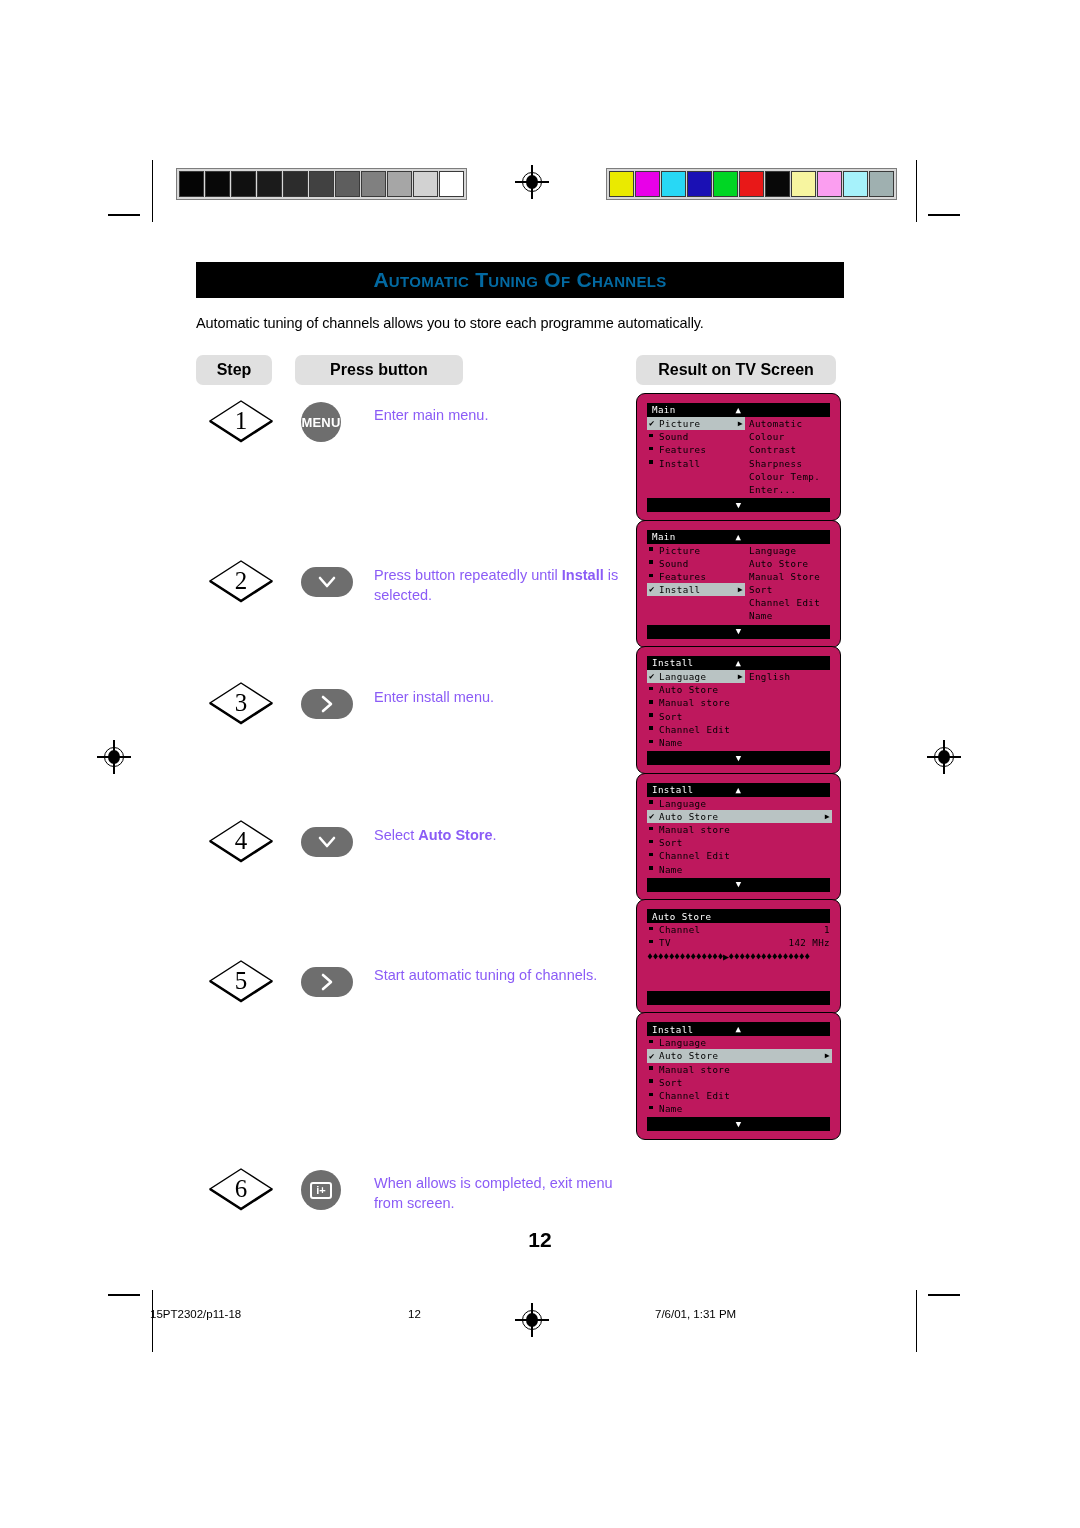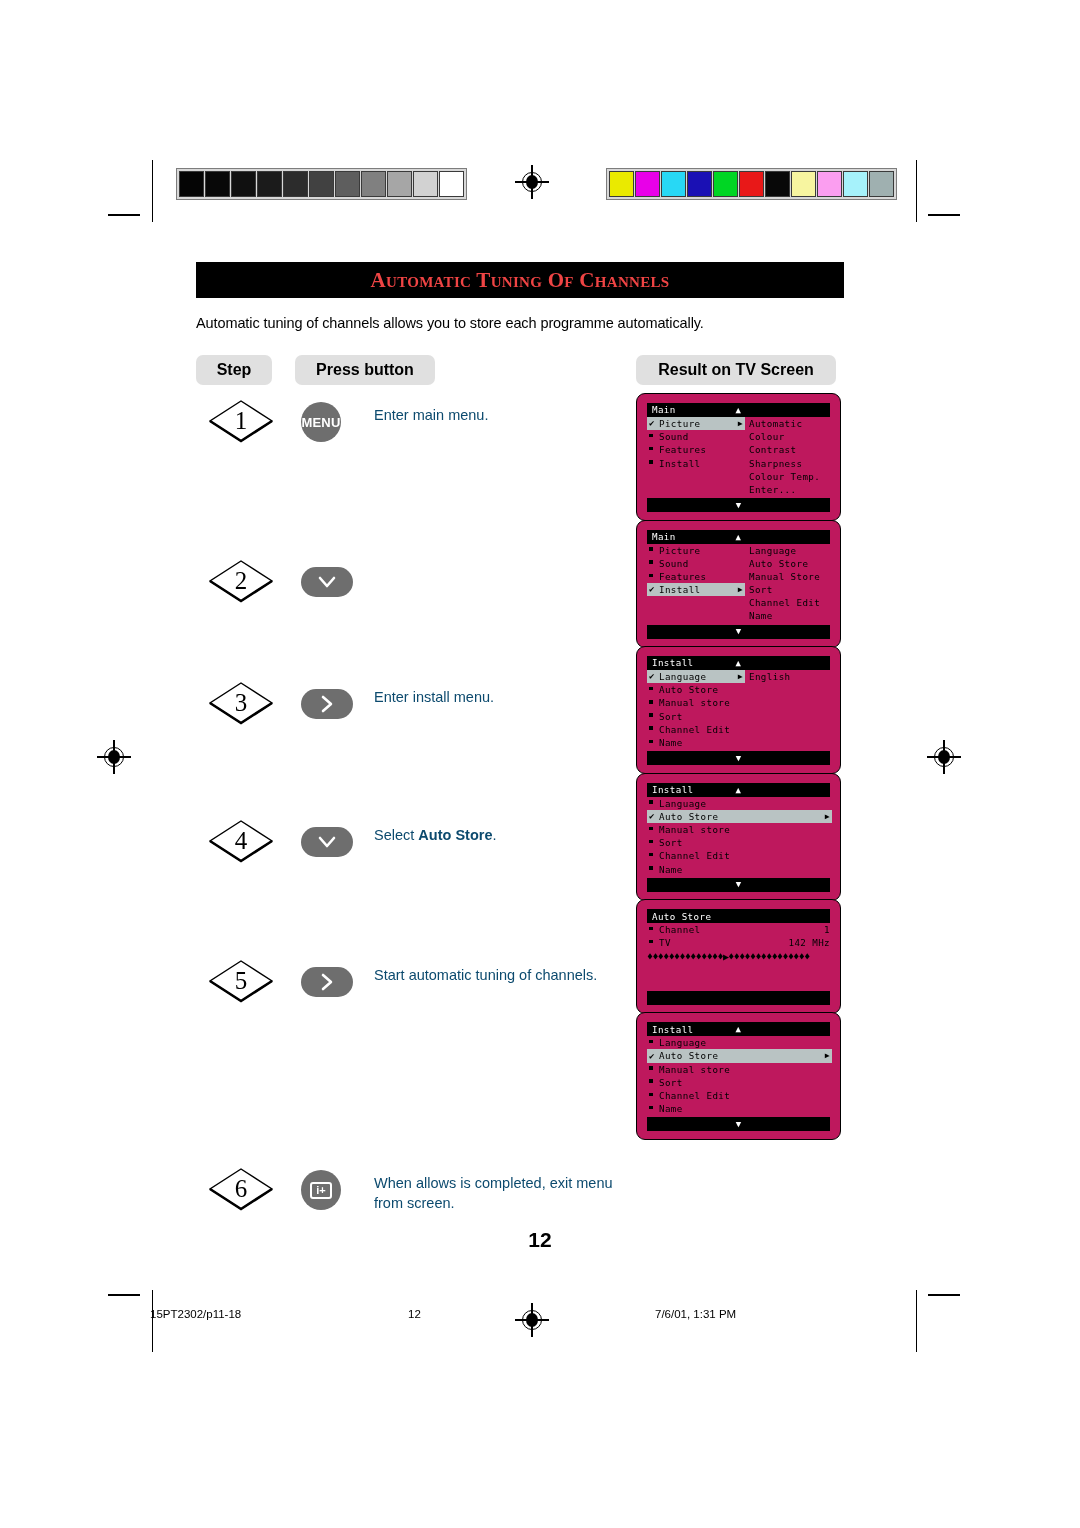--- a/index.html
+++ b/index.html
@@ -53,27 +53,26 @@
 
   .title-bar {
     background: #000000;
     height: 36px;
     display: flex;
     align-items: center;
     justify-content: center;
   }
   .title-bar h1 {
     margin: 0;
-    color: #ef4444;
+    color: #0369a1;
     font-size: 21px;
     font-weight: bold;
     letter-spacing: 0.3px;
     font-variant: small-caps;
     text-transform: capitalize;
-    font-family: Liberation Serif, serif;
   }
 
   .intro {
     margin-top: 17px;
     font-size: 14.5px;
     color: #000;
     letter-spacing: -0.1px;
   }
 
   
@@ -88,21 +87,21 @@
     border-radius: 7px;
     font-weight: bold;
     font-size: 16px;
     color: #000;
     display: flex;
     align-items: center;
     justify-content: center;
     height: 30px;
   }
   .badge-step     { left: 0px;   width: 76px; text-align: right; }
-  .badge-press    { left: 99px;  width: 140px; }
+  .badge-press    { left: 99px;  width: 168px; }
   .badge-result   { left: 440px; width: 200px; }
 
   
   .body-area { position: relative; margin-top: 14px; height: 810px; }
 
   .steps-col { position: absolute; left: 0; top: 0; width: 432px; }
 
   .step-row { position: absolute; left: 0; width: 432px; height: 60px; }
 
   .diamond {
@@ -141,21 +140,21 @@
     display:flex; align-items:center; justify-content:center;
     font-size: 11px; font-weight: bold; line-height: 1;
   }
 
   .step-text {
     position: absolute;
     left: 178px; top: 6px;
     width: 250px;
     font-size: 14.5px;
     line-height: 1.38;
-    color: #0c4a6e;
+    color: #8b5cf6;
   }
   .step-text b { font-weight: bold; }
 
   
   .tv-col { position: absolute; left: 440px; top: -6px; width: 205px; }
 
   .tv {
     position: relative;
     border: 1.6px solid #000;
     border-radius: 9px;
@@ -352,20 +351,21 @@
               <path d="M33,2 L64,22 L33,42 L2,22 Z" fill="#ffffff" stroke="#000000" stroke-width="1.4"></path>
               <path d="M2,22 L33,42 L64,22" fill="none" stroke="#000000" stroke-width="2.6"></path>
             </svg>
             <div class="num">2</div>
           </div>
           <div class="btn btn-pill">
             <svg width="26" height="26" viewBox="0 0 26 26" aria-hidden="true">
               <path d="M6,9 L13,17 L20,9" fill="none" stroke="#ffffff" stroke-width="2.6" stroke-linecap="round" stroke-linejoin="round"></path>
             </svg>
           </div>
+          <div class="step-text"><span>Press button repeatedly until </span><b>Install</b><span> is selected.</span></div>
         </div>
         <div class="step-row" style="top: 282px;">
           <div class="diamond">
             <svg width="66" height="44" viewBox="0 0 66 44">
               <path d="M33,2 L64,22 L33,42 L2,22 Z" fill="#ffffff" stroke="#000000" stroke-width="1.4"></path>
               <path d="M2,22 L33,42 L64,22" fill="none" stroke="#000000" stroke-width="2.6"></path>
             </svg>
             <div class="num">3</div>
           </div>
           <div class="btn btn-pill">

